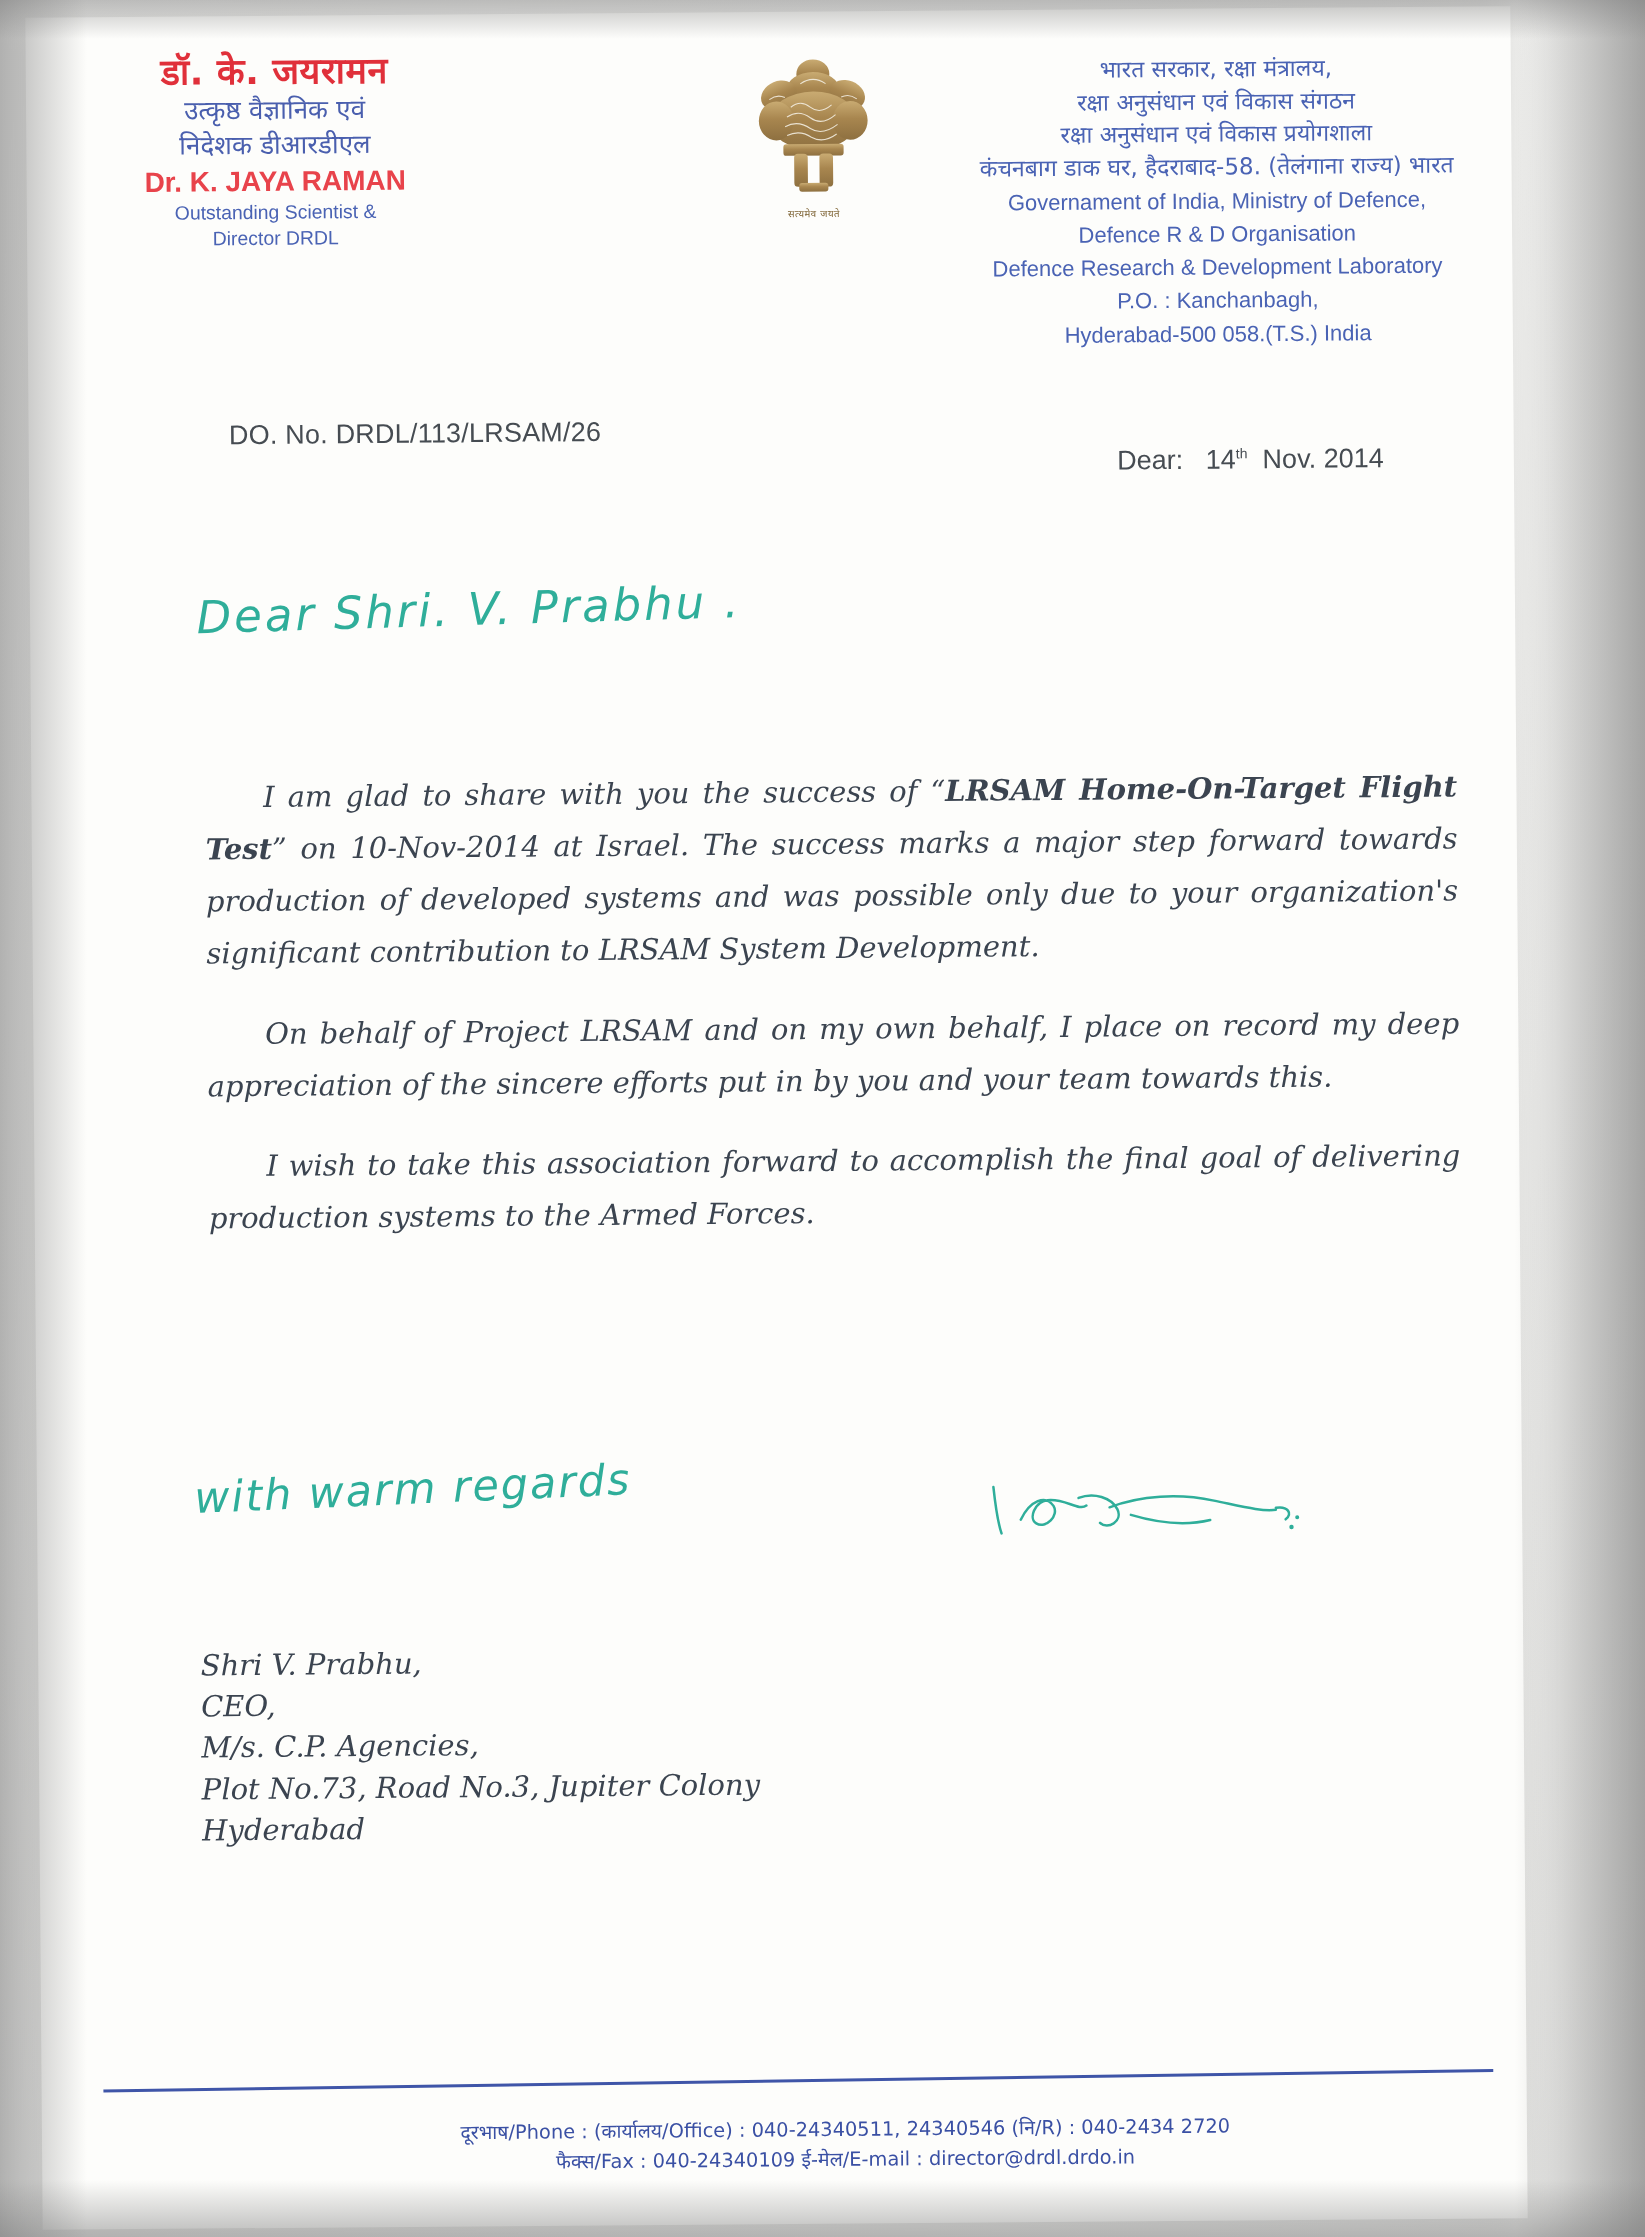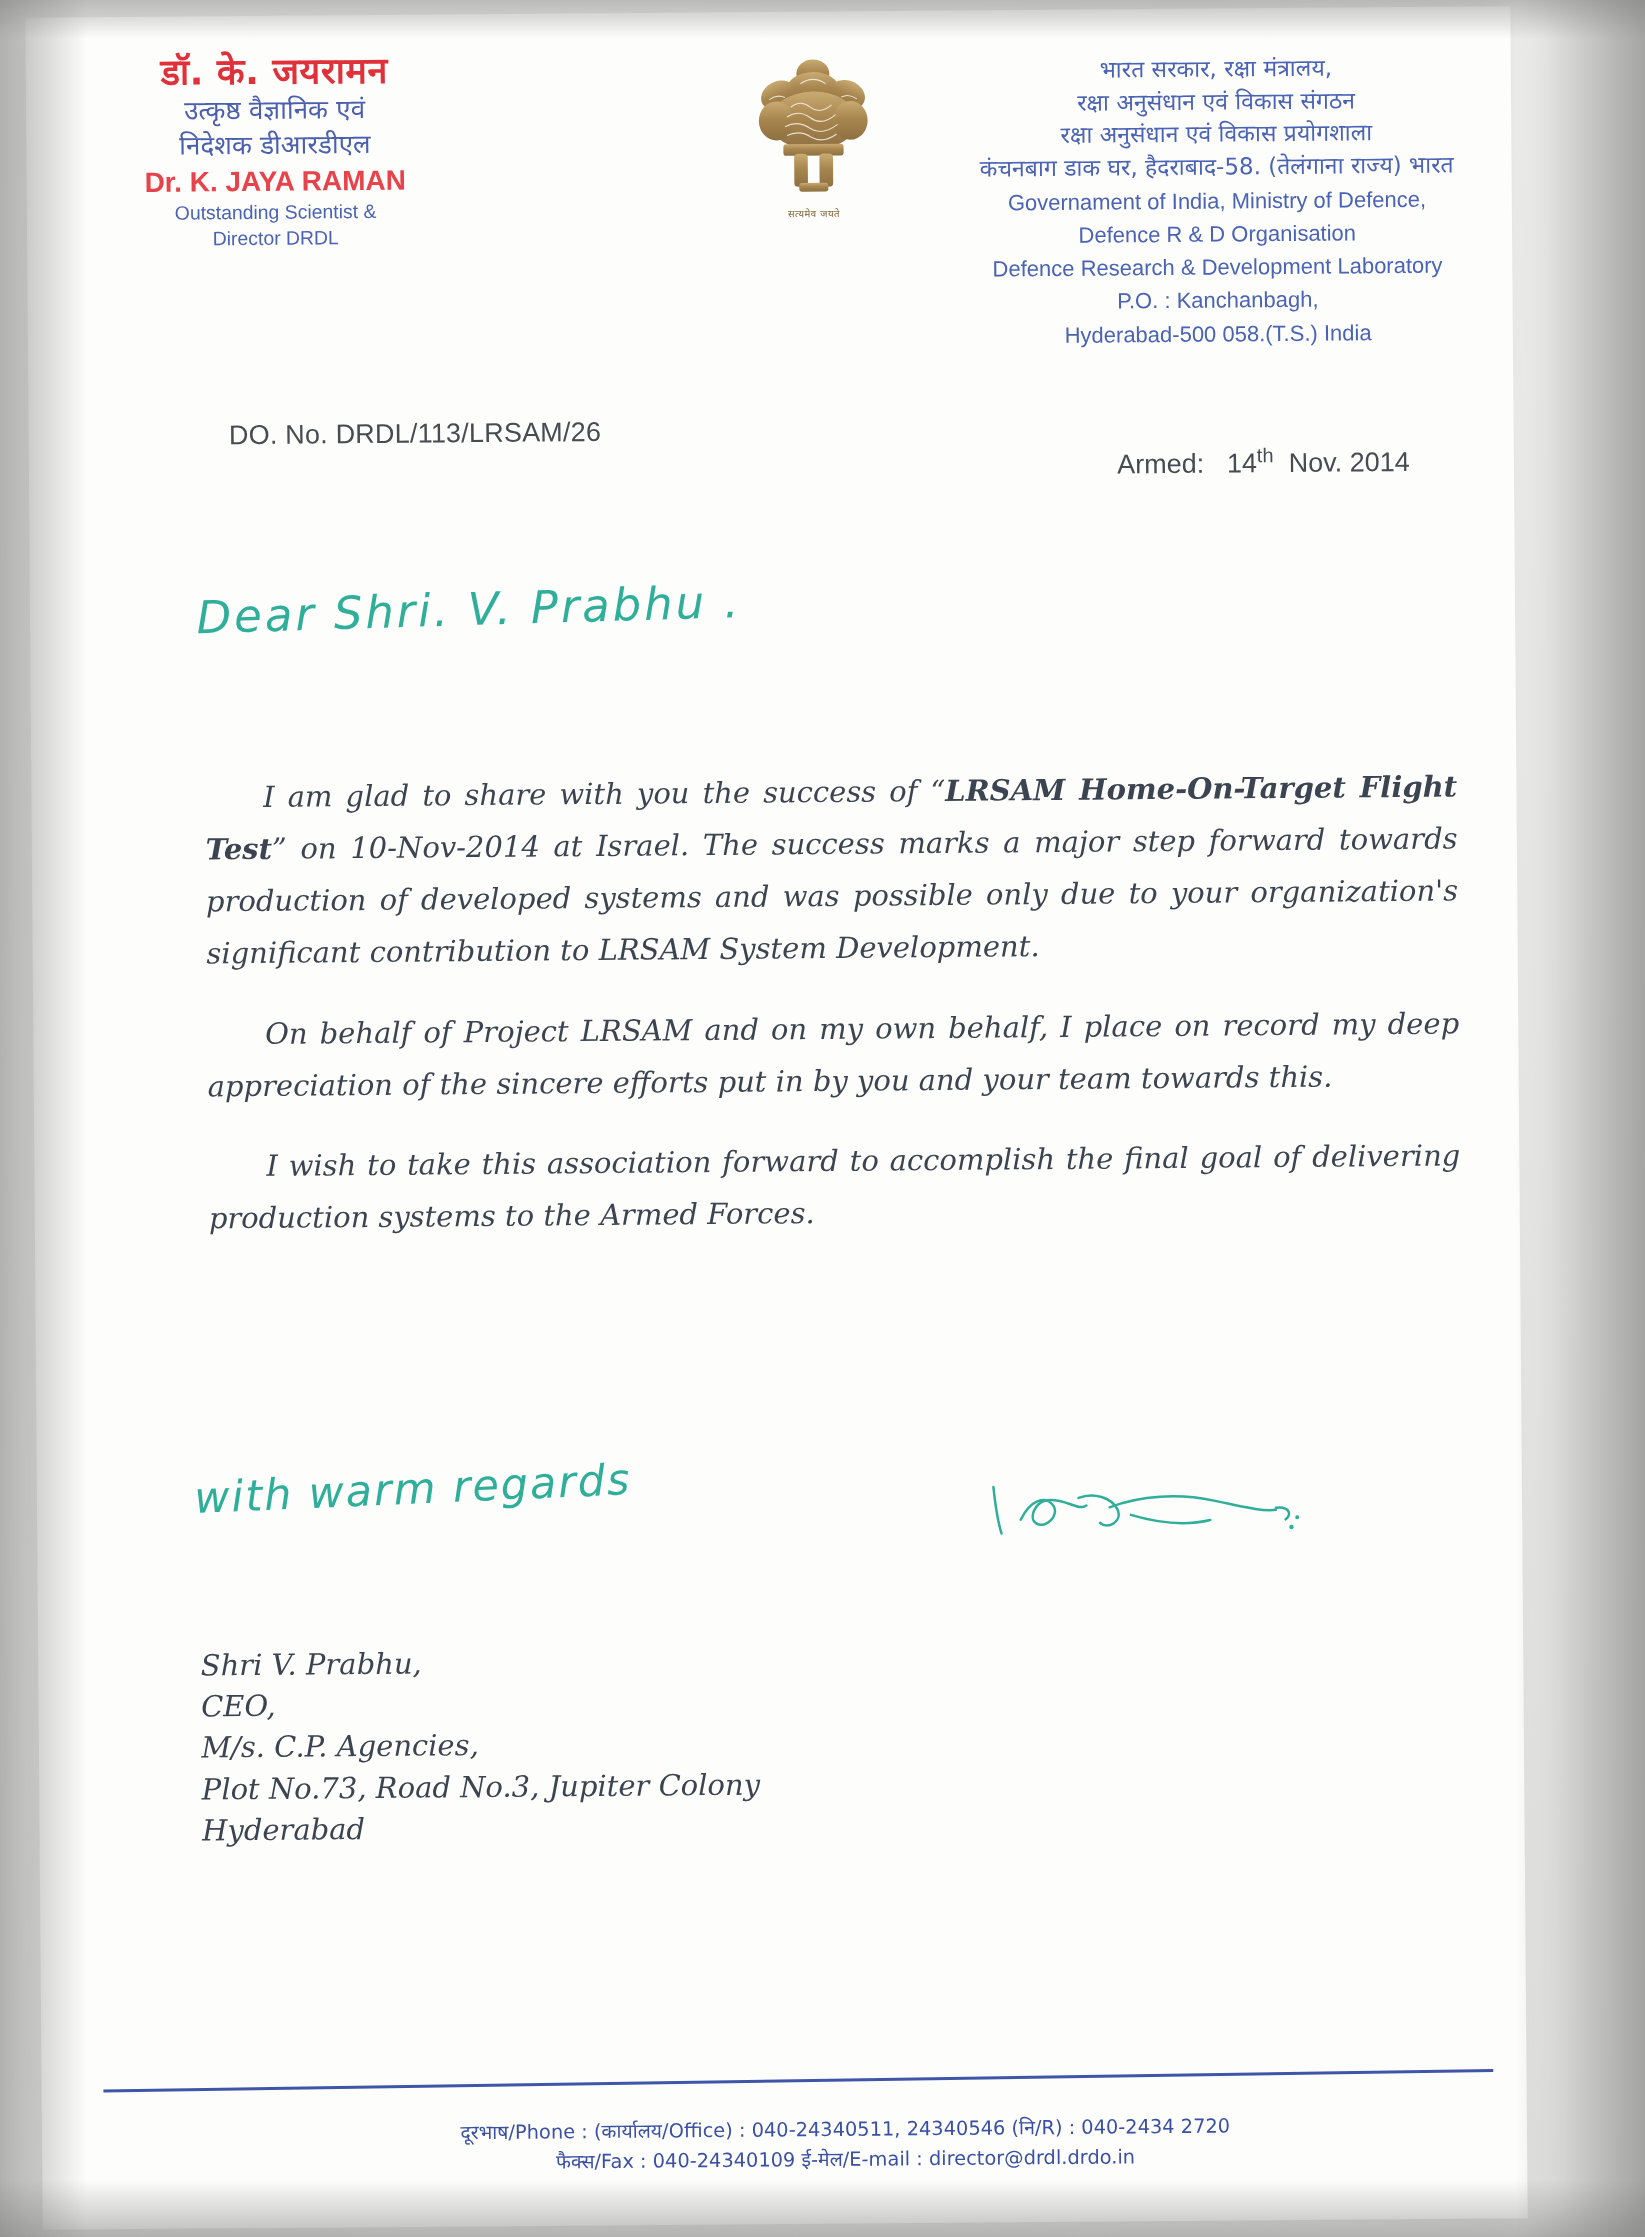--- a/index.html
+++ b/index.html
@@ -91,21 +91,21 @@
 
   
   .ref-no{
     position:absolute;left:233px;top:415px;
     font-size:27px;color:#464c52;letter-spacing:0.2px;
   }
   .date-line{
     position:absolute;left:1121px;top:448px;
     font-size:27px;color:#464c52;
   }
-  .date-line sup{font-size:20px;}
+  .date-line sup{font-size:14px;}
 
   
   .hand{
     color:#2fae9a;
     font-family:"DejaVu Sans",sans-serif;
     font-style:italic;
     font-weight:400;
   }
   .salutation{
     position:absolute;left:199px;top:580px;
@@ -223,21 +223,21 @@
       <div class="lh-r-hi">कंचनबाग डाक घर, हैदराबाद-58. (तेलंगाना राज्य) भारत</div>
       <div class="lh-r-en">Governament of India, Ministry of Defence,</div>
       <div class="lh-r-en">Defence R &amp; D Organisation</div>
       <div class="lh-r-en">Defence Research &amp; Development Laboratory</div>
       <div class="lh-r-en">P.O. : Kanchanbagh,</div>
       <div class="lh-r-en">Hyderabad-500 058.(T.S.) India</div>
     </div>
 
     <div class="ref-no">DO. No. DRDL/113/LRSAM/26</div>
     <div class="date-line">
-      <span>Armed:</span>
+      <span>Dear:</span>
       <span>&nbsp;&nbsp;</span><span>14</span><sup>th</sup>
       <span>&nbsp;</span><span>Nov. 2014</span>
     </div>
 
     <div class="salutation hand">Dear Shri. V. Prabhu .</div>
 
     <div class="body-text">
       <p><span>I am glad to share with you the success of “</span><span class="q">LRSAM Home-On-Target Flight Test</span><span>” on 10-Nov-2014 at Israel.  The success marks a major step forward towards production of developed systems and was possible only due to your organization's significant contribution to LRSAM System Development.</span></p>
       <p>On behalf of Project LRSAM and on my own behalf, I place on record my deep appreciation of the sincere efforts put in by you and your team towards this.</p>
       <p>I wish to take this association forward to accomplish the final goal of delivering production systems to the Armed Forces.</p>

